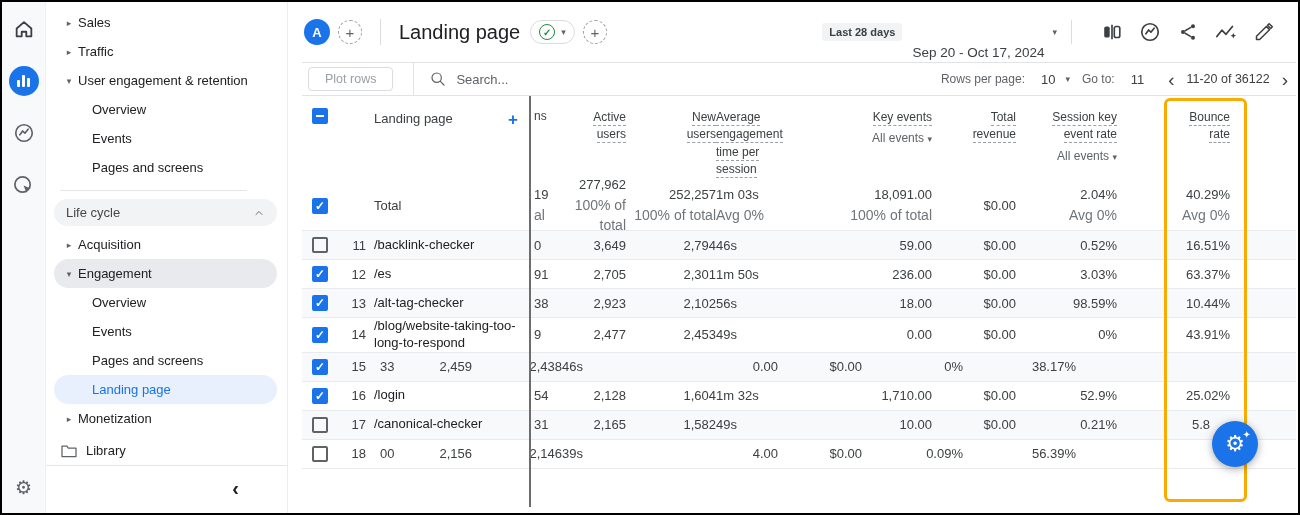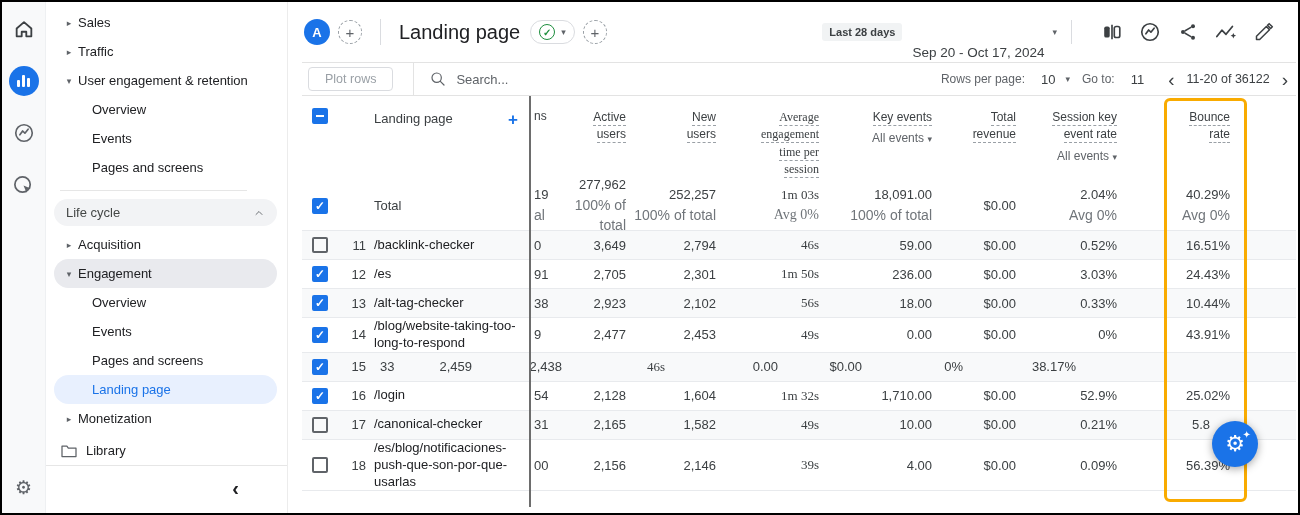--- a/index.html
+++ b/index.html
@@ -74,21 +74,21 @@
   .thead { display:flex; align-items:flex-start; height:86px; font-size:12px; color:#3c4043; }
   .total-row { display:flex; align-items:center; height:48px; font-size:13px; color:#3c4043; }
   .tbl-bottom { border-top:1px solid #e8eaed; }
 
   .c-check { width:42px; flex:none; padding-left:10px; }
   .c-num   { width:30px; flex:none; text-align:right; padding-right:8px; color:#3c4043; }
   .c-page  { width:154px; flex:none; padding-right:8px; line-height:1.3; font-weight:500; color:#202124; overflow-wrap:break-word; }
   .c-part  { width:28px; flex:none; padding-left:6px; overflow:hidden; white-space:nowrap; }
   .c-act   { width:70px; flex:none; text-align:right; }
   .c-new   { width:90px; flex:none; text-align:right; }
-  .c-avg   { width:103px; flex:none; text-align:right;font-family:Liberation Serif, serif; }
+  .c-avg   { width:103px; flex:none; text-align:left; }
   .c-key   { width:113px; flex:none; text-align:right; }
   .c-rev   { width:84px; flex:none; text-align:right; }
   .c-ses   { width:101px; flex:none; text-align:right; }
   .c-bou   { width:113px; flex:none; text-align:right; }
   .c-sp    { flex:1; }
 
   .thead .c-check { padding-top:12px; }
   .thead .c-page { padding-top:15px; display:flex; justify-content:space-between; align-items:flex-start; font-weight:400; color:#3c4043; font-size:13px; }
   .thead .c-part { padding-top:13px; }
   .add-col { color:#1a73e8; font-size:17px; font-weight:bold; line-height:1; cursor:pointer; margin-right:2px; }
@@ -395,36 +395,36 @@
           </div>
         <div class="c-num">12</div>
         <div class="c-page">/es</div>
         <div class="c-part">91</div>
         <div class="c-act">2,705</div>
         <div class="c-new">2,301</div>
         <div class="c-avg">1m 50s</div>
         <div class="c-key">236.00</div>
         <div class="c-rev">$0.00</div>
         <div class="c-ses">3.03%</div>
-        <div class="c-bou">24.43%</div>
+        <div class="c-bou">63.37%</div>
         <div class="c-sp"></div>
       </div>
       <div class="trow alt">
         <div class="c-check">
             <span class="cb on"></span>
           </div>
         <div class="c-num">13</div>
         <div class="c-page">/alt-tag-checker</div>
         <div class="c-part">38</div>
         <div class="c-act">2,923</div>
         <div class="c-new">2,102</div>
         <div class="c-avg">56s</div>
         <div class="c-key">18.00</div>
         <div class="c-rev">$0.00</div>
-        <div class="c-ses">0.33%</div>
+        <div class="c-ses">98.59%</div>
         <div class="c-bou">10.44%</div>
         <div class="c-sp"></div>
       </div>
       <div class="trow">
         <div class="c-check">
             <span class="cb on"></span>
           </div>
         <div class="c-num">14</div>
         <div class="c-page">/blog/website-taking-too-long-to-respond</div>
         <div class="c-part">9</div>
@@ -482,21 +482,20 @@
         <div class="c-rev">$0.00</div>
         <div class="c-ses">0.21%</div>
         <div class="c-bou bou-pad">5.8</div>
         <div class="c-sp"></div>
       </div>
       <div class="trow tbl-last">
         <div class="c-check">
             <span class="cb"></span>
           </div>
         <div class="c-num">18</div>
-        <div class="c-page">/es/blog/notificaciones-push-que-son-por-que-usarlas</div>
         <div class="c-part">00</div>
         <div class="c-act">2,156</div>
         <div class="c-new">2,146</div>
         <div class="c-avg">39s</div>
         <div class="c-key">4.00</div>
         <div class="c-rev">$0.00</div>
         <div class="c-ses">0.09%</div>
         <div class="c-bou">56.39%</div>
         <div class="c-sp"></div>
       </div>

